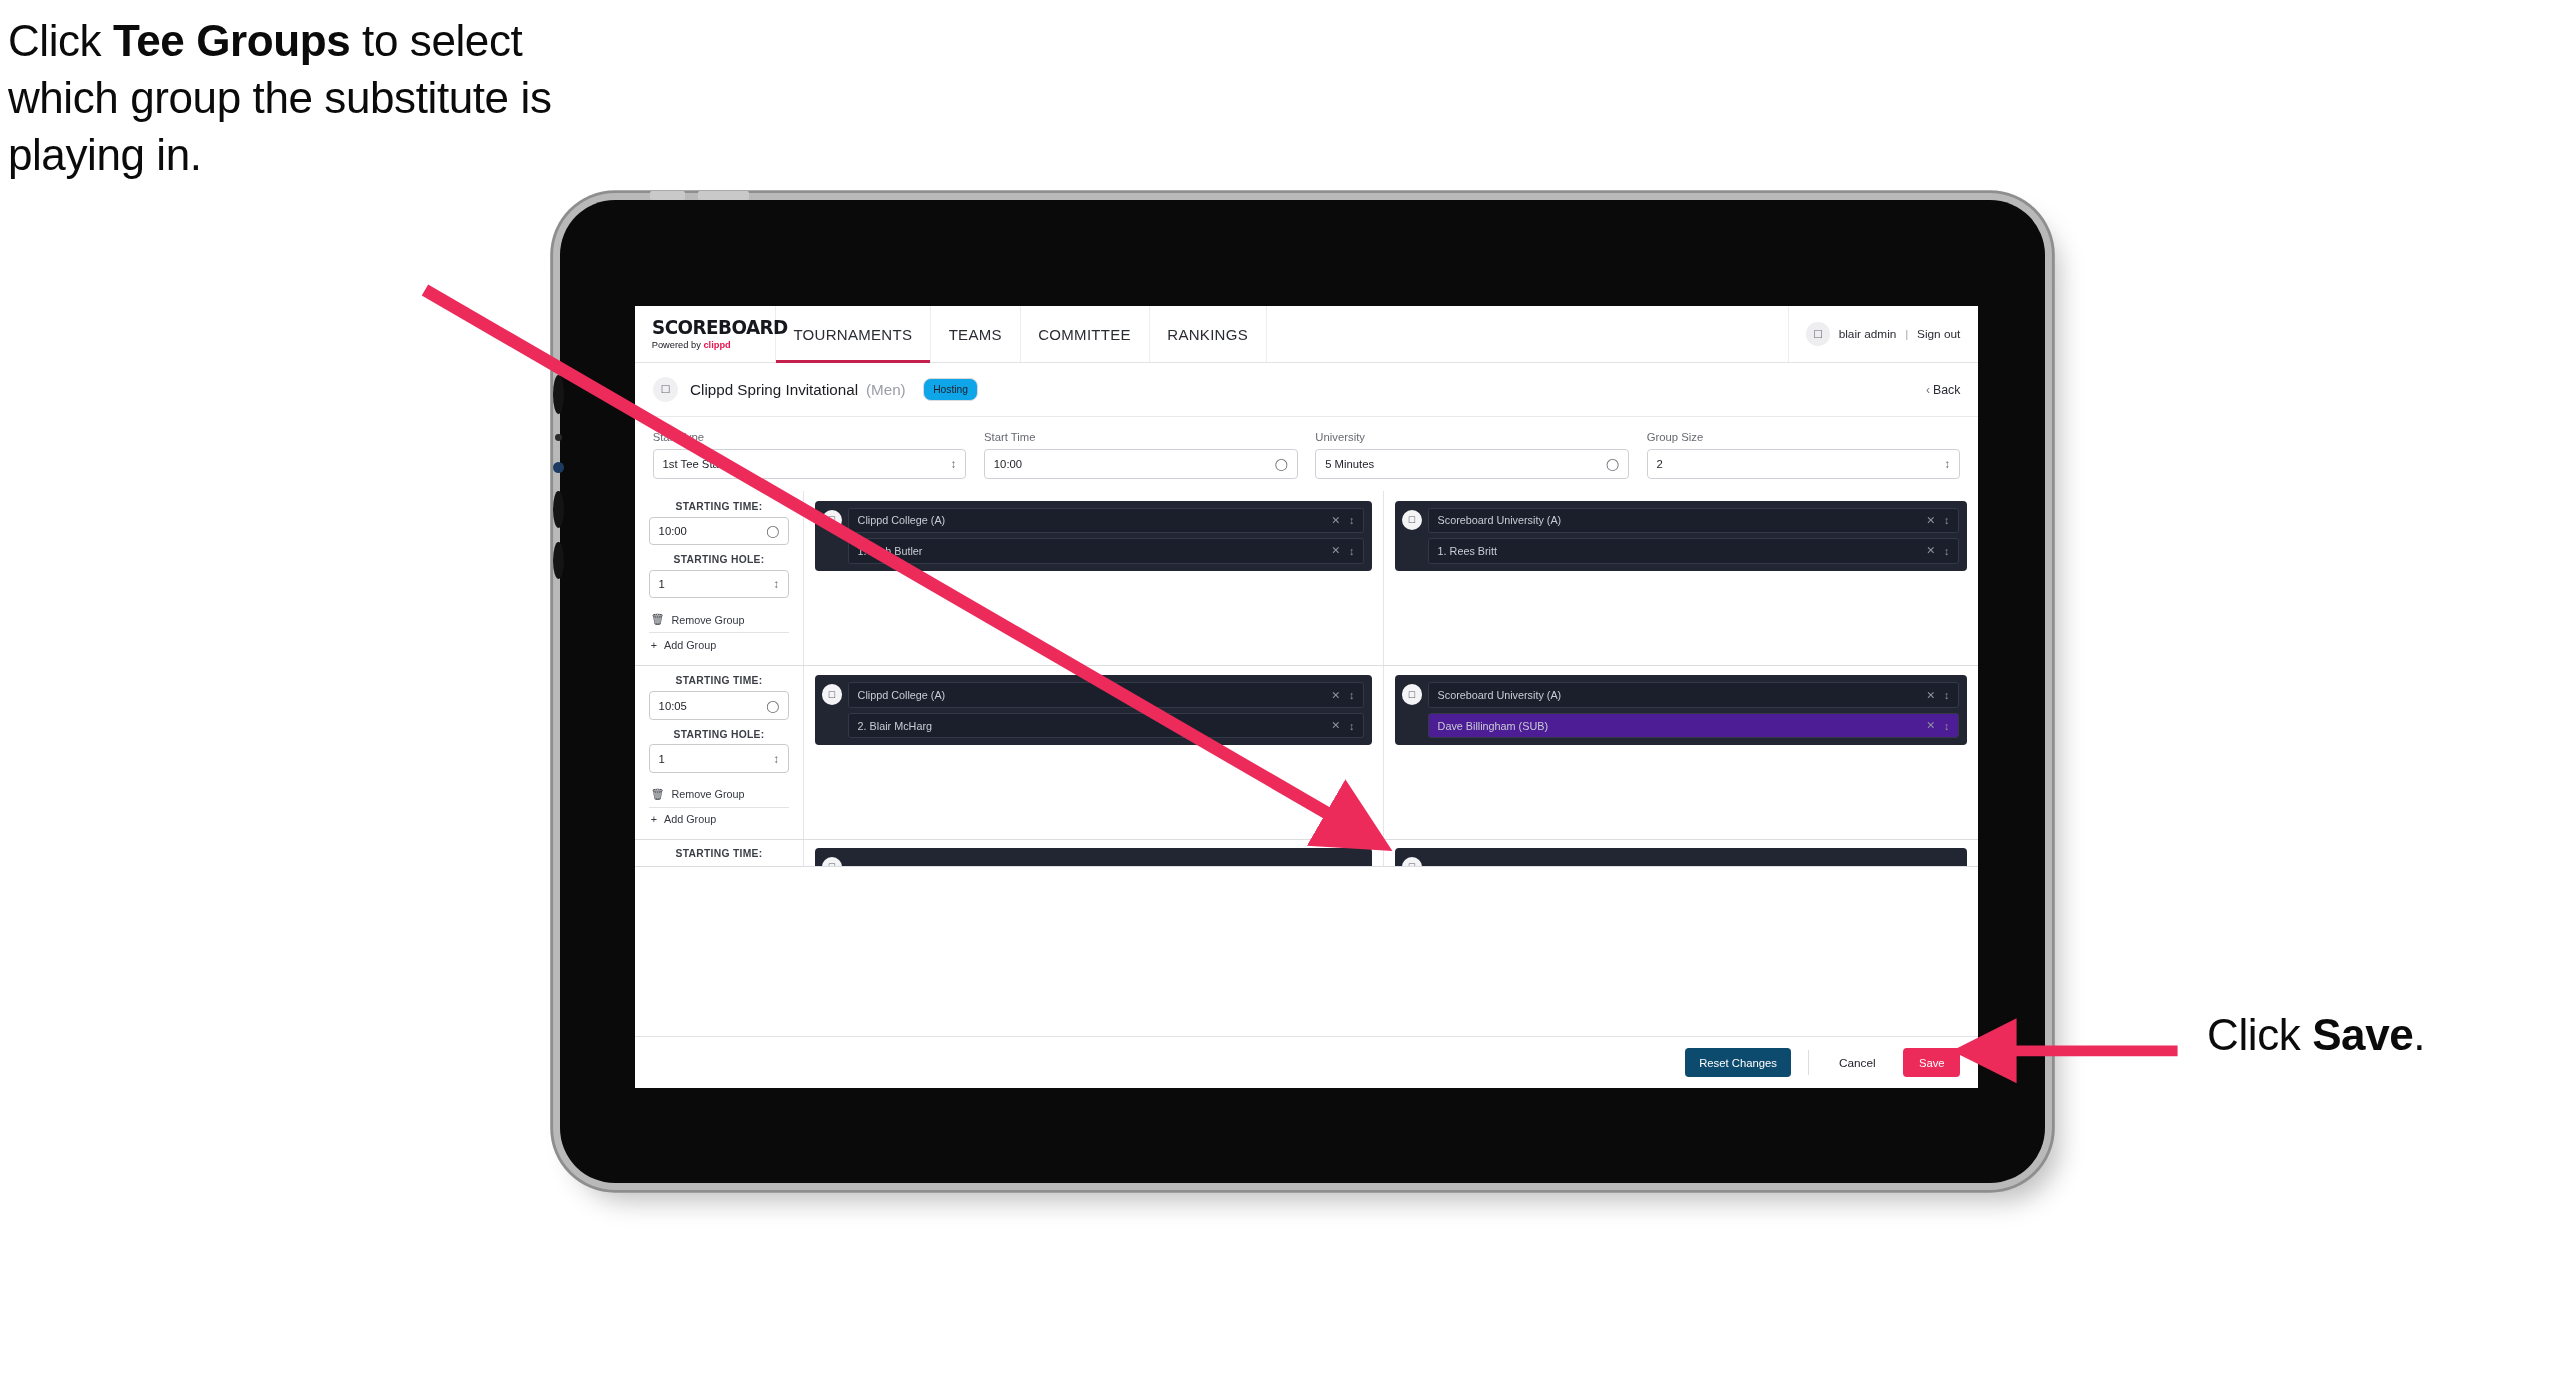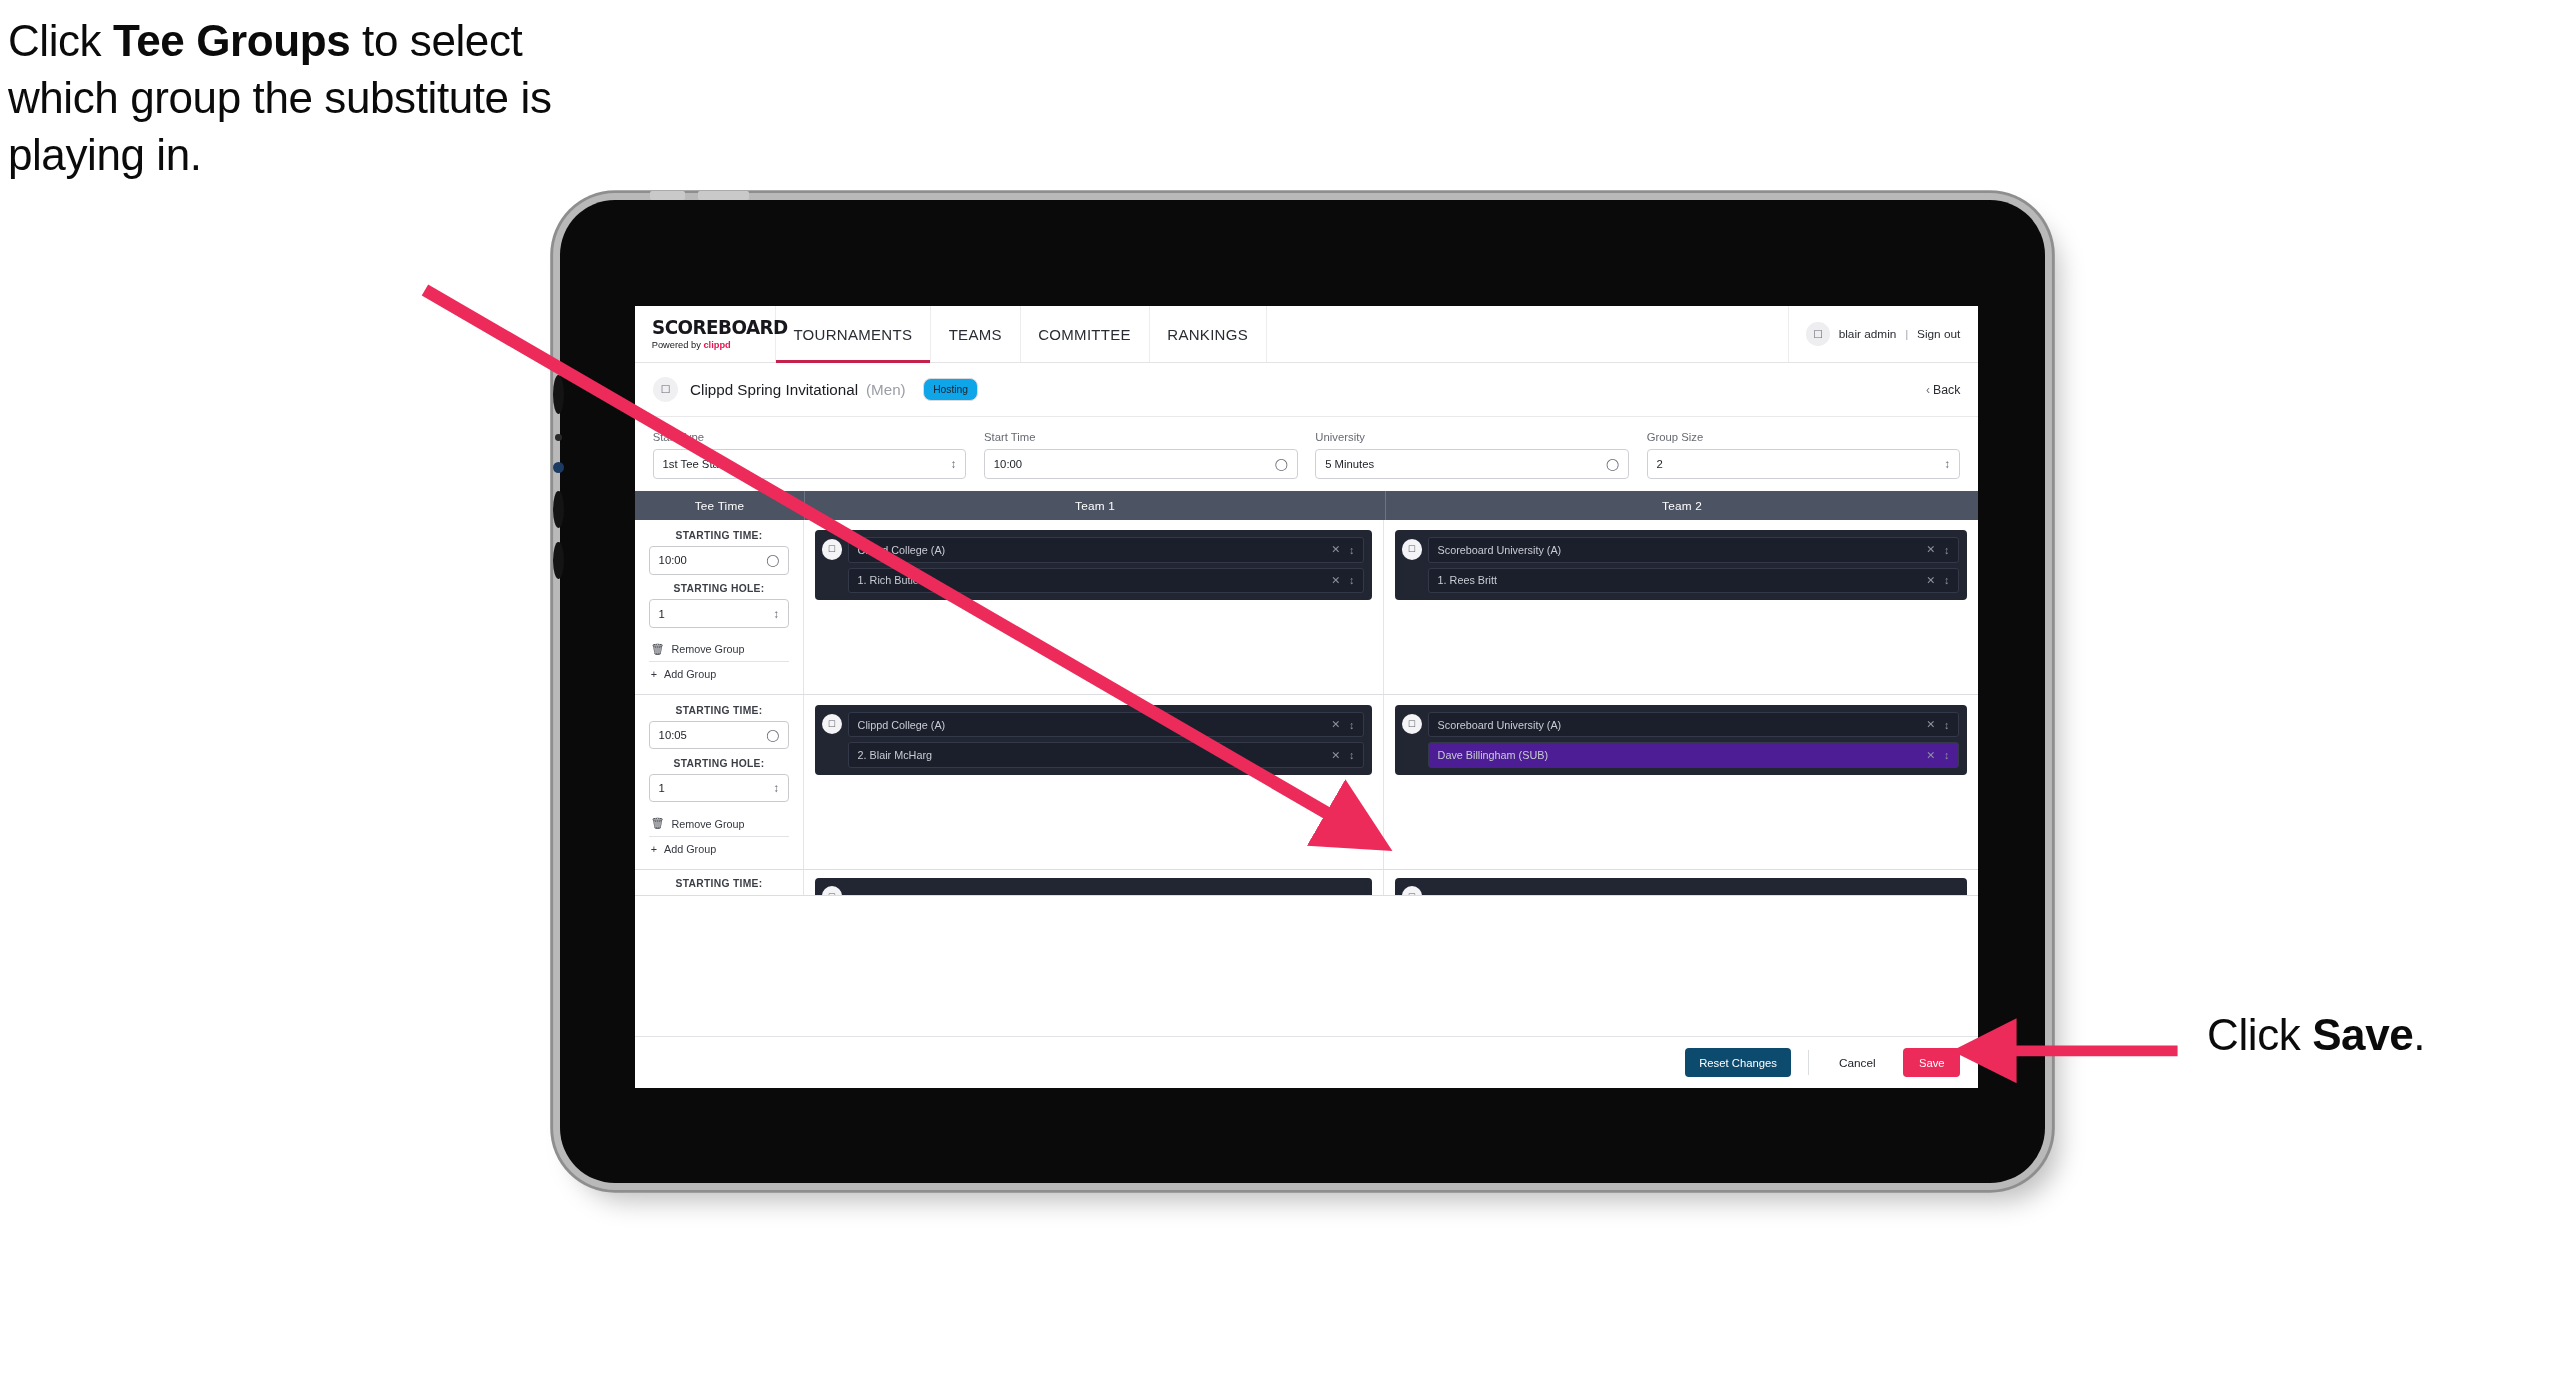--- a/index.html
+++ b/index.html
@@ -268,25 +268,20 @@
       </div>
       <div class="fgroup">
         <div class="flabel">Group Size</div>
         <div class="fctl">
           <span class="val">2</span>
           <span class="gl">↕</span>
         </div>
       </div>
     </div>
 
-    <div class="thead">
-      <div class="th tee">Tee Time</div>
-      <div class="th t1">Team 1</div>
-      <div class="th t2">Team 2</div>
-    </div>
 
     <div class="tbody">
 
       <div class="grow">
         <div class="c-tee">
           <div class="stlabel">STARTING TIME:</div>
           <div class="stfield">
             <span class="v">10:00</span>
             <span class="g">◯</span>
           </div>

